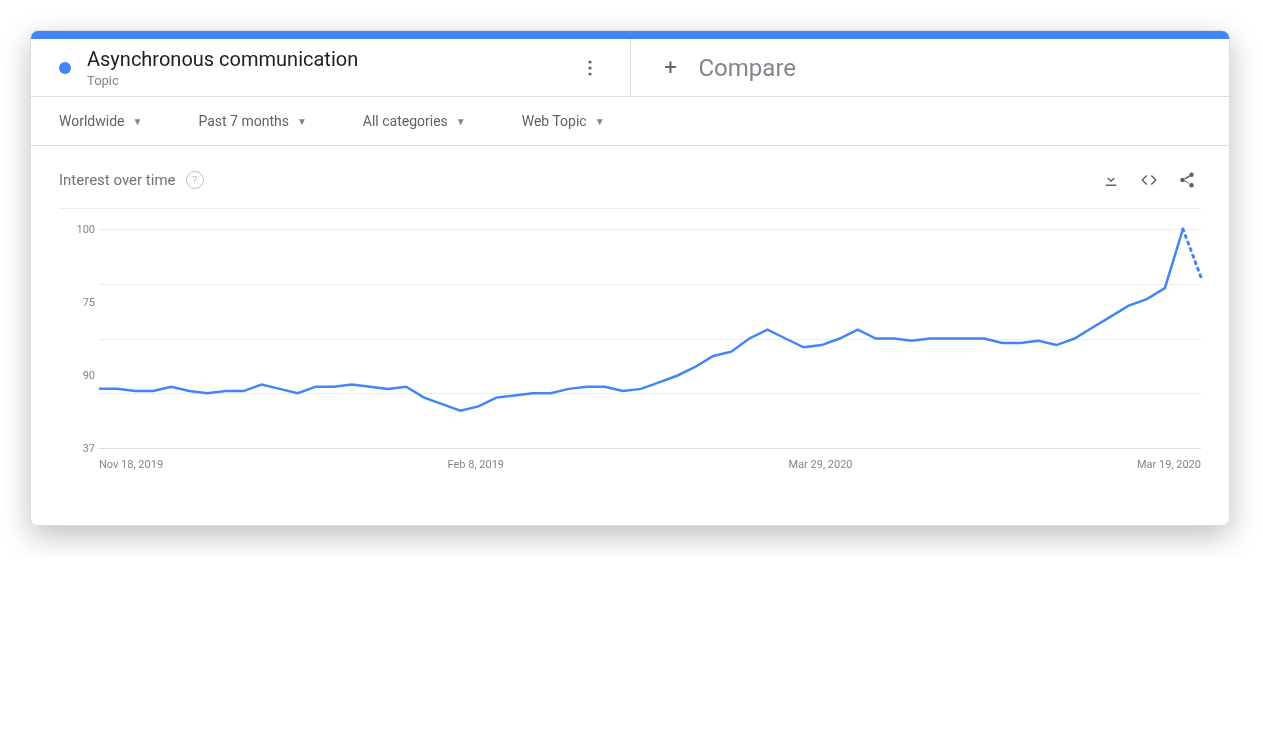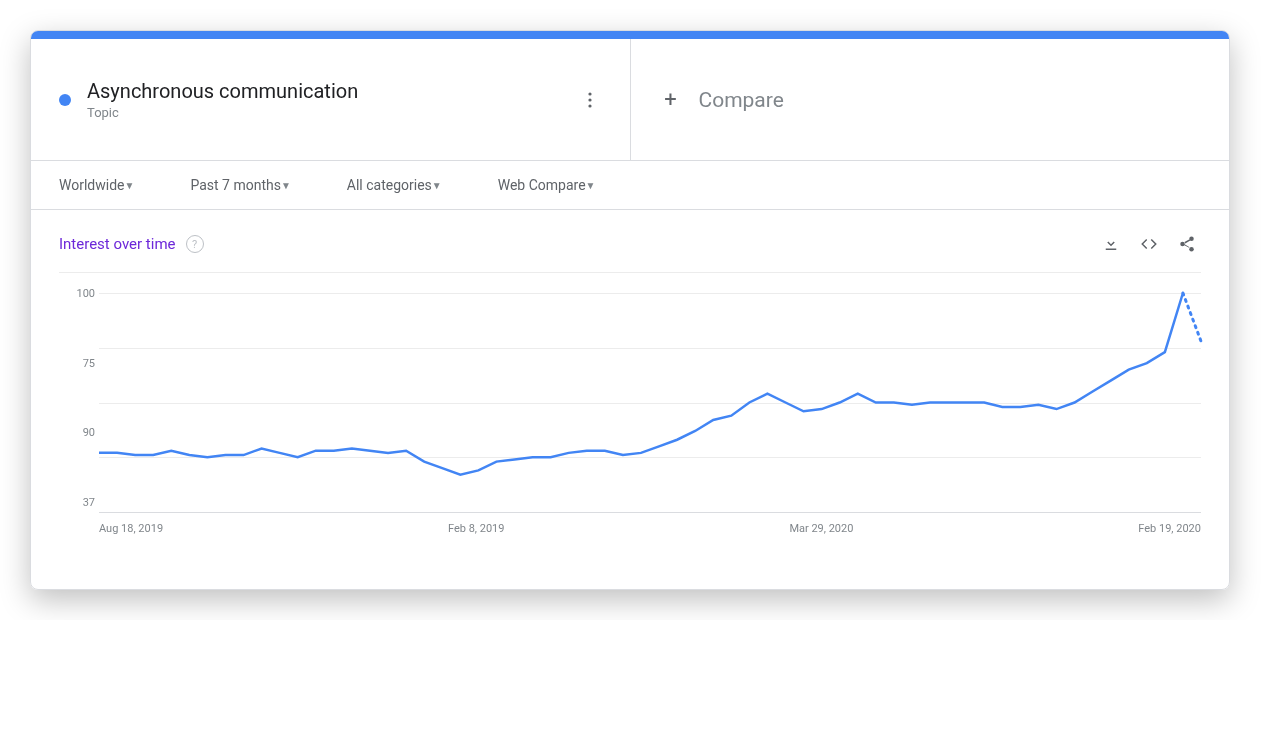--- a/index.html
+++ b/index.html
@@ -19,21 +19,21 @@
   .blue-bar {
     height: 8px;
     background: #4285f4;
   }
   .topic-row {
     display: flex;
     border-bottom: 1px solid #dadce0;
   }
   .topic-cell {
     flex: 1;
-    padding: 40px 28px;
+    padding: 8px 28px;
     display: flex;
     align-items: center;
     gap: 16px;
     position: relative;
   }
   .topic-cell.compare {
     border-left: 1px solid #dadce0;
     color: #5f6368;
   }
   .dot {
@@ -43,59 +43,59 @@
   .topic-text { flex: 1; }
   .topic-title { font-size: 20px; color: #202124; }
   .topic-sub { font-size: 13px; color: #80868b; margin-top: 2px; }
   .kebab {
     width: 24px; height: 24px; display:flex; align-items:center; justify-content:center;
     color: #5f6368; cursor: pointer;
   }
   .plus {
     font-size: 22px; color: #5f6368; width: 24px; text-align:center;
   }
-  .compare-label { font-size: 21px; color: #80868b; }
+  .compare-label { font-size: 24px; color: #80868b; }
   .filters {
     display: flex;
     gap: 56px;
     padding: 16px 28px;
     border-bottom: 1px solid #dadce0;
   }
   .filter {
-    display: flex; align-items: center; 
+    display: flex; align-items: center; gap: 8px;
     font-size: 14px; color: #5f6368; cursor: pointer;
   }
   .chev { font-size: 10px; color: #80868b; }
   .chart-section {
     padding: 20px 28px 36px 28px;
   }
   .chart-header {
     display: flex; align-items: center; gap: 10px;
     padding-bottom: 14px;
     border-bottom: 1px solid #ececec;
     margin-bottom: 20px;
   }
-  .chart-title { font-size: 15px; color: #6d28d9; flex: 0 0 auto; }
+  .chart-title { font-size: 15px; color: #737373; flex: 0 0 auto; }
   .help {
     width: 18px; height: 18px; border: 1.5px solid #bdc1c6; border-radius: 50%;
     display:flex; align-items:center; justify-content:center;
     font-size: 11px; color: #bdc1c6;
   }
   .spacer { flex: 1; }
   .icon-btn {
     width: 28px; height: 28px; display:flex; align-items:center; justify-content:center;
     color: #5f6368; cursor: pointer;
   }
   .chart-wrap {
     position: relative;
     height: 260px;
     padding-left: 40px;
   }
   .y-axis {
-    position: absolute; left: 0; top: 0; bottom: 38px;
+    position: absolute; left: 0; top: 0; bottom: 28px;
     width: 36px;
     display: flex; flex-direction: column; justify-content: space-between;
     font-size: 11px; color: #80868b; text-align: right;
   }
   .y-axis span { transform: translateY(-50%); }
   .plot {
     position: absolute; left: 40px; right: 0; top: 0; bottom: 40px;
     border-bottom: 1px solid #dadce0;
   }
   .gridline {
@@ -144,21 +144,21 @@
     </div>
     <div class="filter">
       <span>Past 7 months</span>
       <span class="chev">▼</span>
     </div>
     <div class="filter">
       <span>All categories</span>
       <span class="chev">▼</span>
     </div>
     <div class="filter">
-      <span>Web Compare</span>
+      <span>Web Topic</span>
       <span class="chev">▼</span>
     </div>
   </div>
 
   <div class="chart-section">
     <div class="chart-header">
       <div class="chart-title">Interest over time</div>
       <div class="help">?</div>
       <div class="spacer"></div>
       <div class="icon-btn">
@@ -193,20 +193,20 @@
         <div class="gridline" style="top: 0%;"></div>
           <div class="gridline" style="top: 25%;"></div>
           <div class="gridline" style="top: 50%;"></div>
           <div class="gridline" style="top: 75%;"></div>
           <svg class="line" id="line-svg" preserveAspectRatio="none" viewBox="0 0 1000 1000">
             <path class="series" vector-effect="non-scaling-stroke" d="M0 730 L16.393442622950822 730 L32.786885245901644 740 L49.18032786885246 740 L65.57377049180329 720 L81.96721311475409 740 L98.36065573770492 750 L114.75409836065575 740 L131.14754098360658 740 L147.54098360655738 710 L163.93442622950818 730 L180.32786885245903 750 L196.72131147540983 720 L213.11475409836063 720 L229.5081967213115 710 L245.9016393442623 720 L262.29508196721315 730 L278.6885245901639 720 L295.08196721311475 770 L311.4754098360656 800 L327.86885245901635 830 L344.2622950819672 810 L360.65573770491807 770 L377.04918032786884 760 L393.44262295081967 750 L409.8360655737705 750 L426.22950819672127 730 L442.6229508196721 720 L459.016393442623 720 L475.40983606557376 740 L491.8032786885246 730 L508.1967213114754 700 L524.5901639344263 669.9999999999999 L540.9836065573771 630 L557.3770491803278 580.0000000000001 L573.7704918032787 560 L590.1639344262295 500 L606.5573770491803 459.99999999999994 L622.9508196721312 500 L639.344262295082 540 L655.7377049180327 530 L672.1311475409835 500 L688.5245901639344 459.99999999999994 L704.9180327868853 500 L721.3114754098361 500 L737.704918032787 510 L754.0983606557377 500 L770.4918032786885 500 L786.8852459016393 500 L803.2786885245902 500 L819.672131147541 520 L836.0655737704918 520 L852.4590163934425 510 L868.8524590163934 530 L885.2459016393442 500 L901.6393442622951 449.99999999999994 L918.032786885246 400 L934.4262295081968 350 L950.8196721311475 319.99999999999994 L967.2131147540983 270 L983.6065573770492 0 "></path>
             <path class="series-proj" vector-effect="non-scaling-stroke" d="M983.6065573770492 0 L1000 219.99999999999997 "></path>
           </svg>
       </div>
       <div class="x-axis">
-        <span>Aug 18, 2019</span>
+        <span>Nov 18, 2019</span>
         <span>Feb 8, 2019</span>
         <span>Mar 29, 2020</span>
-        <span>Feb 19, 2020</span>
+        <span>Mar 19, 2020</span>
       </div>
     </div>
   </div>
 </div>
 
 </body></html>

